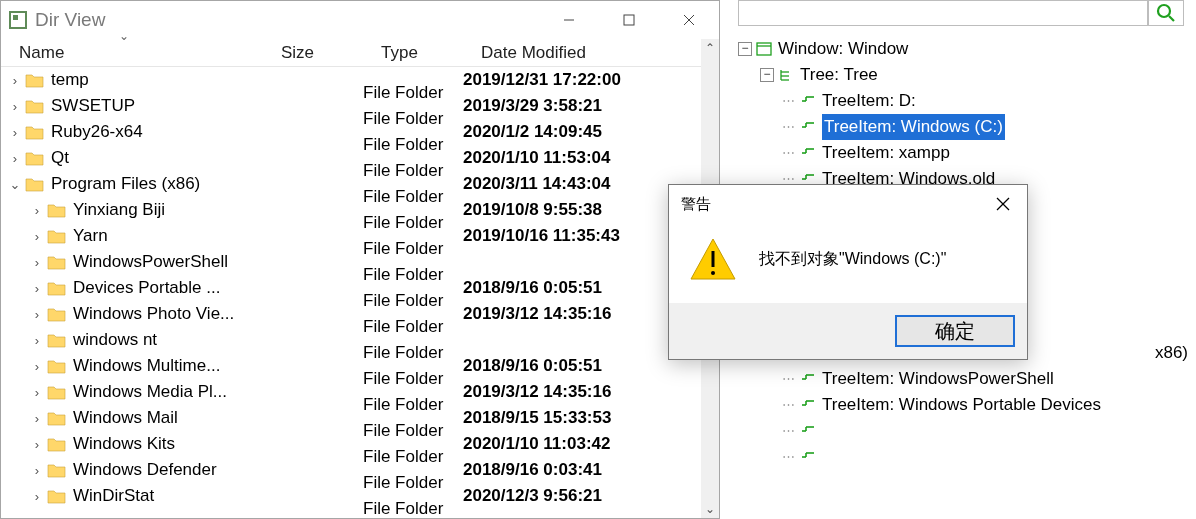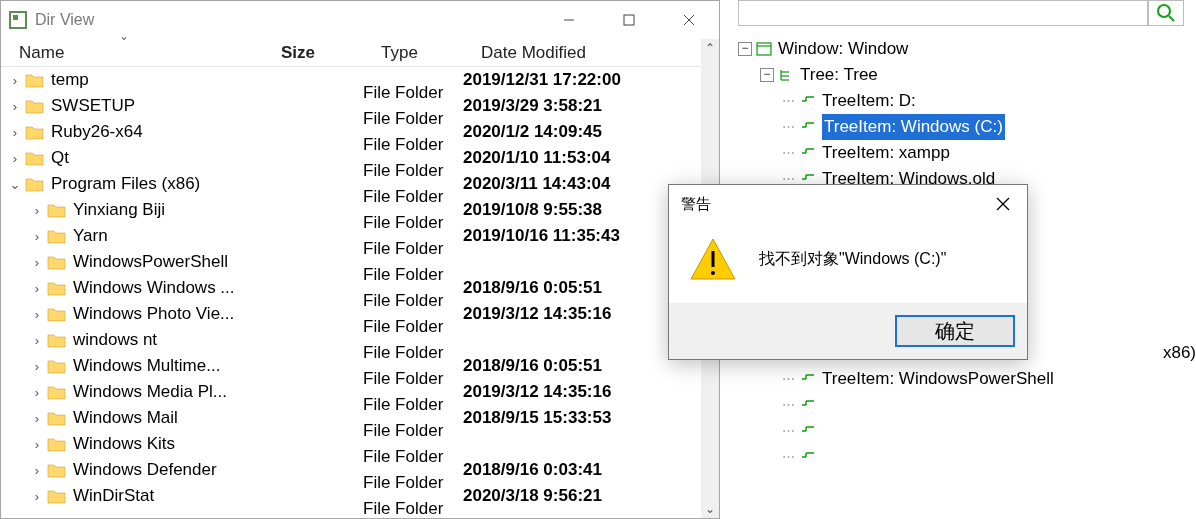--- a/index.html
+++ b/index.html
@@ -3,28 +3,28 @@
 <meta charset="utf-8">
 <style>
   * { box-sizing: border-box; margin: 0; padding: 0; font-family: "Segoe UI", Arial, sans-serif; }
   body { width: 1196px; height: 519px; overflow: hidden; background: #fff; position: relative; font-size: 17px; }
 
   
   .win { position: absolute; left: 0; top: 0; width: 720px; height: 519px; border: 1px solid #a6a6a6; background: #fff; }
   .titlebar { height: 38px; display: flex; align-items: center; padding-left: 8px; }
   .app-icon { width: 18px; height: 18px; border: 2px solid #5f8b58; margin-right: 8px; position: relative; }
   .app-icon::after { content:""; position:absolute; left:2px; top:2px; width:5px; height:5px; background:#5f8b58; }
-  .title-text { color:#7a7a7a; font-size:16px; flex:1; }
+  .title-text { color:#7a7a7a; font-size:19px; flex:1; }
   .winbtns { display:flex; }
   .winbtn { width:60px; height:30px; display:flex; align-items:center; justify-content:center; color:#444; }
   .winbtn svg { stroke:#444; stroke-width:1; fill:none; }
 
   .headers { display:flex; height:28px; border-bottom:1px solid #e6e6e6; align-items:center; padding-left:18px; font-size:17px; color:#222; position:relative; }
   .col-name { width:262px; position:relative; }
-  .col-size { width:100px;font-weight:bold; }
+  .col-size { width:100px; }
   .col-type { width:100px; }
   .col-date { flex:1; }
   .sort-ind { position:absolute; left:118px; top:-10px; font-size:12px; color:#666; }
 
   .rows { position:relative; height:calc(100% - 66px); overflow:hidden; }
   .row { display:flex; align-items:center; height:26px; font-size:17px; color:#000; white-space:nowrap; }
   .twisty { width:20px; text-align:center; color:#555; font-size:13px; font-family:Arial; }
   .folder-icon { width:20px; height:16px; margin-right:6px; display:inline-block; }
   .folder-icon svg { display:block; }
   .rc-name { display:flex; align-items:center; width:362px; }
@@ -199,21 +199,21 @@
         <div class="rc-type">File Folder</div>
       </div>
       <div class="row">
         <div class="rc-name" style="padding-left:26px">
           <span class="twisty">›</span>
           <span class="folder-icon">
             <svg width="20" height="16">
               <path d="M1 3 h6 l2 2 h9 v10 h-17 z" fill="#ffd76a" stroke="#caa23a" stroke-width="0.6"></path>
             </svg>
           </span>
-          <span>Windows Windows ...</span>
+          <span>Devices Portable ...</span>
         </div>
         <div class="rc-type">File Folder</div>
         <div class="rc-date">2018/9/16 0:05:51</div>
       </div>
       <div class="row">
         <div class="rc-name" style="padding-left:26px">
           <span class="twisty">›</span>
           <span class="folder-icon">
             <svg width="20" height="16">
               <path d="M1 3 h6 l2 2 h9 v10 h-17 z" fill="#ffd76a" stroke="#caa23a" stroke-width="0.6"></path>
@@ -279,20 +279,21 @@
         <div class="rc-name" style="padding-left:26px">
           <span class="twisty">›</span>
           <span class="folder-icon">
             <svg width="20" height="16">
               <path d="M1 3 h6 l2 2 h9 v10 h-17 z" fill="#ffd76a" stroke="#caa23a" stroke-width="0.6"></path>
             </svg>
           </span>
           <span>Windows Kits</span>
         </div>
         <div class="rc-type">File Folder</div>
+        <div class="rc-date">2020/1/10 11:03:42</div>
       </div>
       <div class="row">
         <div class="rc-name" style="padding-left:26px">
           <span class="twisty">›</span>
           <span class="folder-icon">
             <svg width="20" height="16">
               <path d="M1 3 h6 l2 2 h9 v10 h-17 z" fill="#ffd76a" stroke="#caa23a" stroke-width="0.6"></path>
             </svg>
           </span>
           <span>Windows Defender</span>
@@ -304,21 +305,21 @@
         <div class="rc-name" style="padding-left:26px">
           <span class="twisty">›</span>
           <span class="folder-icon">
             <svg width="20" height="16">
               <path d="M1 3 h6 l2 2 h9 v10 h-17 z" fill="#ffd76a" stroke="#caa23a" stroke-width="0.6"></path>
             </svg>
           </span>
           <span>WinDirStat</span>
         </div>
         <div class="rc-type">File Folder</div>
-        <div class="rc-date">2020/3/18 9:56:21</div>
+        <div class="rc-date">2020/12/3 9:56:21</div>
       </div>
     </div>
 
   <div class="vscroll">
     <div class="up">⌃</div>
     <div class="down">⌄</div>
   </div>
 </div>
 
 <div class="rpanel">
@@ -391,21 +392,21 @@
           <svg width="16" height="14">
             <line x1="2" y1="7" x2="6" y2="7" stroke="#1fa01f" stroke-width="1.6"></line>
             <line x1="6" y1="7" x2="6" y2="3" stroke="#1fa01f" stroke-width="1.6"></line>
             <line x1="6" y1="3" x2="14" y2="3" stroke="#1fa01f" stroke-width="1.6"></line>
           </svg>
         </span>
         <span>TreeItem: Windows.old</span>
       </div>
       <div style="height: 148px;"></div>
       <div class="trow" style="justify-content: flex-end;">
-        <span style="padding-right:0">x86)</span>
+        <span style="padding-right:8px">x86)</span>
       </div>
       <div class="trow" style="padding-left: 46px;">
         <span class="dots">⋯</span>
         <span class="ticon">
           <svg width="16" height="14">
             <line x1="2" y1="7" x2="6" y2="7" stroke="#1fa01f" stroke-width="1.6"></line>
             <line x1="6" y1="7" x2="6" y2="3" stroke="#1fa01f" stroke-width="1.6"></line>
             <line x1="6" y1="3" x2="14" y2="3" stroke="#1fa01f" stroke-width="1.6"></line>
           </svg>
         </span>
@@ -413,20 +414,21 @@
       </div>
       <div class="trow" style="padding-left: 46px;">
         <span class="dots">⋯</span>
         <span class="ticon">
           <svg width="16" height="14">
             <line x1="2" y1="7" x2="6" y2="7" stroke="#1fa01f" stroke-width="1.6"></line>
             <line x1="6" y1="7" x2="6" y2="3" stroke="#1fa01f" stroke-width="1.6"></line>
             <line x1="6" y1="3" x2="14" y2="3" stroke="#1fa01f" stroke-width="1.6"></line>
           </svg>
         </span>
+        <span>TreeItem: Windows Portable Devices</span>
       </div>
       <div class="trow" style="padding-left: 46px;">
         <span class="dots">⋯</span>
         <span class="ticon">
           <svg width="16" height="14">
             <line x1="2" y1="7" x2="6" y2="7" stroke="#1fa01f" stroke-width="1.6"></line>
             <line x1="6" y1="7" x2="6" y2="3" stroke="#1fa01f" stroke-width="1.6"></line>
             <line x1="6" y1="3" x2="14" y2="3" stroke="#1fa01f" stroke-width="1.6"></line>
           </svg>
         </span>

